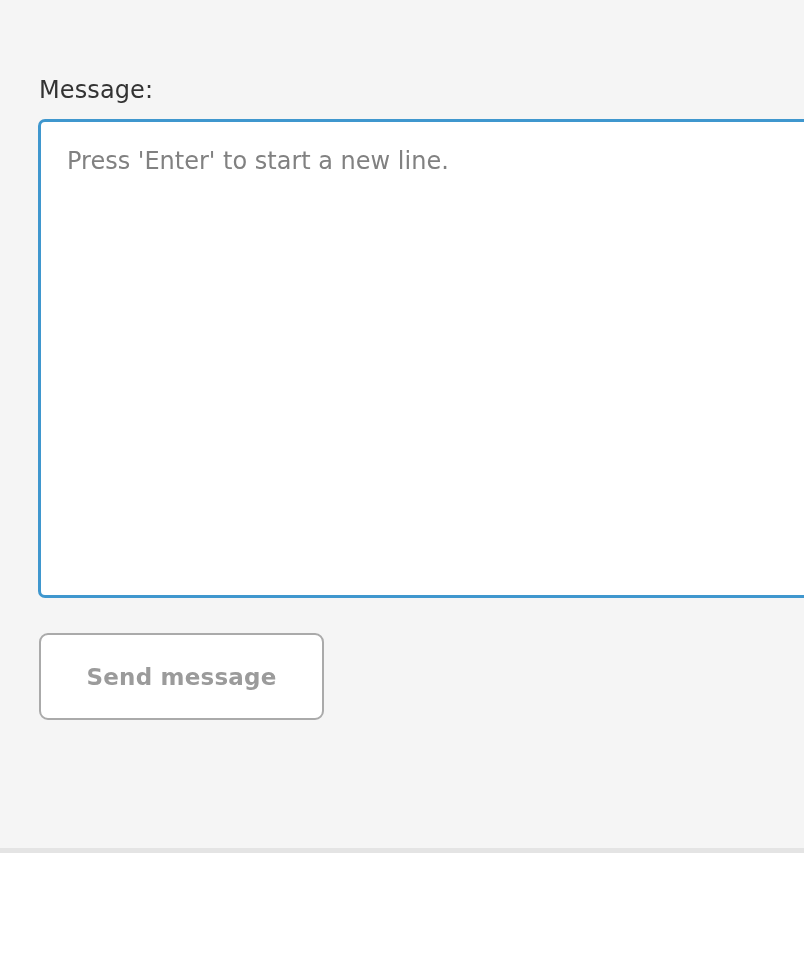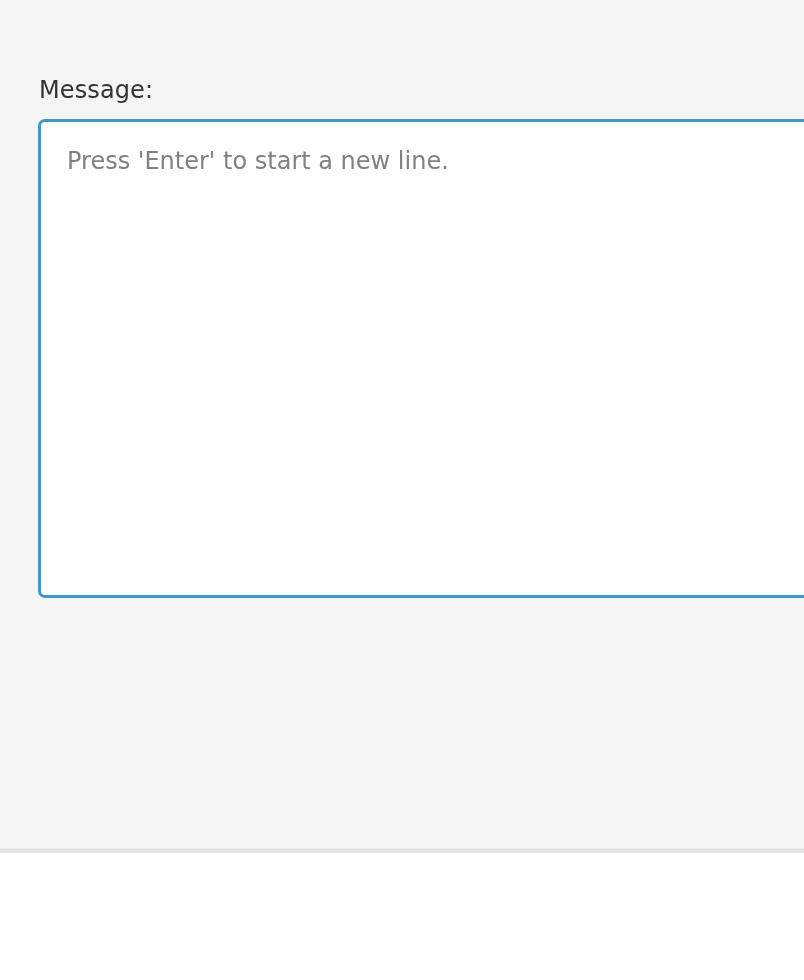--- a/index.html
+++ b/index.html
@@ -115,20 +115,23 @@
 <body>
 
 <div id="screen">
 
   <div class="compose-panel">
 
     <div class="field-label">Message:</div>
 
     <textarea class="message-textarea" placeholder="Press 'Enter' to start a new line." style=""></textarea>
 
+    <button class="send-button">
+      <span>Send message</span>
+    </button>
 
   </div>
 
   <div class="panel-divider"></div>
 
   <div class="below-area"></div>
 
 </div>
 
 </body></html>

